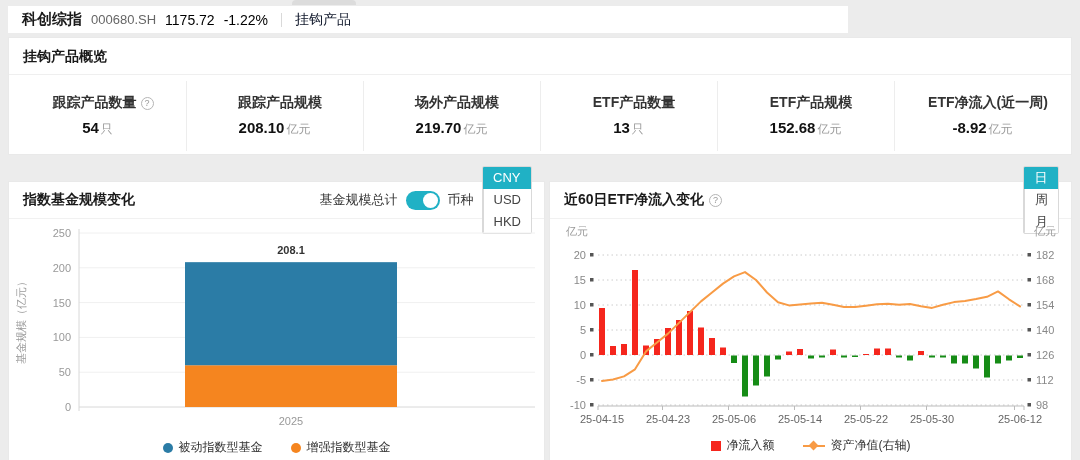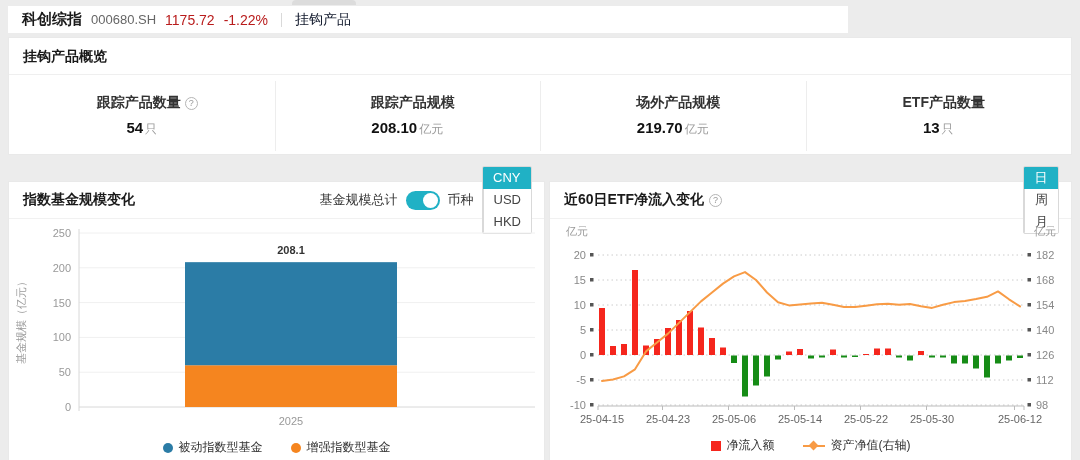--- a/index.html
+++ b/index.html
@@ -5,21 +5,21 @@
   * { box-sizing: border-box; margin: 0; padding: 0; }
   html,body { width:1080px; height:460px; overflow:hidden; }
   body { background:#ececec; position:relative; font-family:"Liberation Sans","DejaVu Sans",sans-serif; color:#333; }
 
   .tab-artifact { position:absolute; left:292px; top:0; width:64px; height:5px; background:#dcdcdc; border-radius:4px 4px 0 0; }
 
   .index-header { position:absolute; left:8px; top:6px; width:840px; height:27px; background:#fff;
     display:flex; align-items:center; padding-left:14px; gap:9px; }
   .idx-name { font-size:15px; font-weight:bold; color:#1a1a1a; }
   .idx-code { font-size:13px; color:#666; }
-  .idx-price { font-size:14px; color:#b91c1c; }
+  .idx-price { font-size:14px; color:#000000; }
   .vdiv { width:1px; height:14px; background:#d9d9d9; margin:0 4px; }
   .hdr-tab { font-size:14px; color:#0f172a; }
 
   .overview-panel { position:absolute; left:8px; top:37px; width:1064px; height:118px; background:#fff; border:1px solid #e9e9e9; }
   .panel-title { font-size:14px; font-weight:bold; color:#1a1a1a; padding:10px 14px 8px; }
   .overview-divider { height:1px; background:#efefef; }
   .stats-row { display:flex; height:78px; margin-top:2px; }
   .stat-col { flex:1; display:flex; flex-direction:column; align-items:center; justify-content:center; gap:7px; position:relative; }
   .stat-col + .stat-col::before { content:""; position:absolute; left:0; top:4px; bottom:4px; width:1px; background:#ededed; }
   .stat-label { font-size:14px; font-weight:bold; color:#333; display:flex; align-items:center; gap:4px;padding-left:11px; }
@@ -91,20 +91,32 @@
       <div class="stat-label">
           <span>场外产品规模</span>
         </div>
       <div class="stat-value"><span>219.70</span><span class="unit">亿元</span></div>
     </div>
     <div class="stat-col">
       <div class="stat-label">
           <span>ETF产品数量</span>
         </div>
       <div class="stat-value"><span>13</span><span class="unit">只</span></div>
+    </div>
+    <div class="stat-col">
+      <div class="stat-label">
+          <span>ETF产品规模</span>
+        </div>
+      <div class="stat-value"><span>152.68</span><span class="unit">亿元</span></div>
+    </div>
+    <div class="stat-col">
+      <div class="stat-label">
+          <span>ETF净流入(近一周)</span>
+        </div>
+      <div class="stat-value"><span>-8.92</span><span class="unit">亿元</span></div>
     </div>
   </div>
 </section>
 
 <section class="chart-panel left-chart-panel">
   <div class="chart-header">
     <div class="chart-title">指数基金规模变化</div>
     <div class="chart-controls">
       <span class="ctrl-label">基金规模总计</span>
       <span class="toggle">

